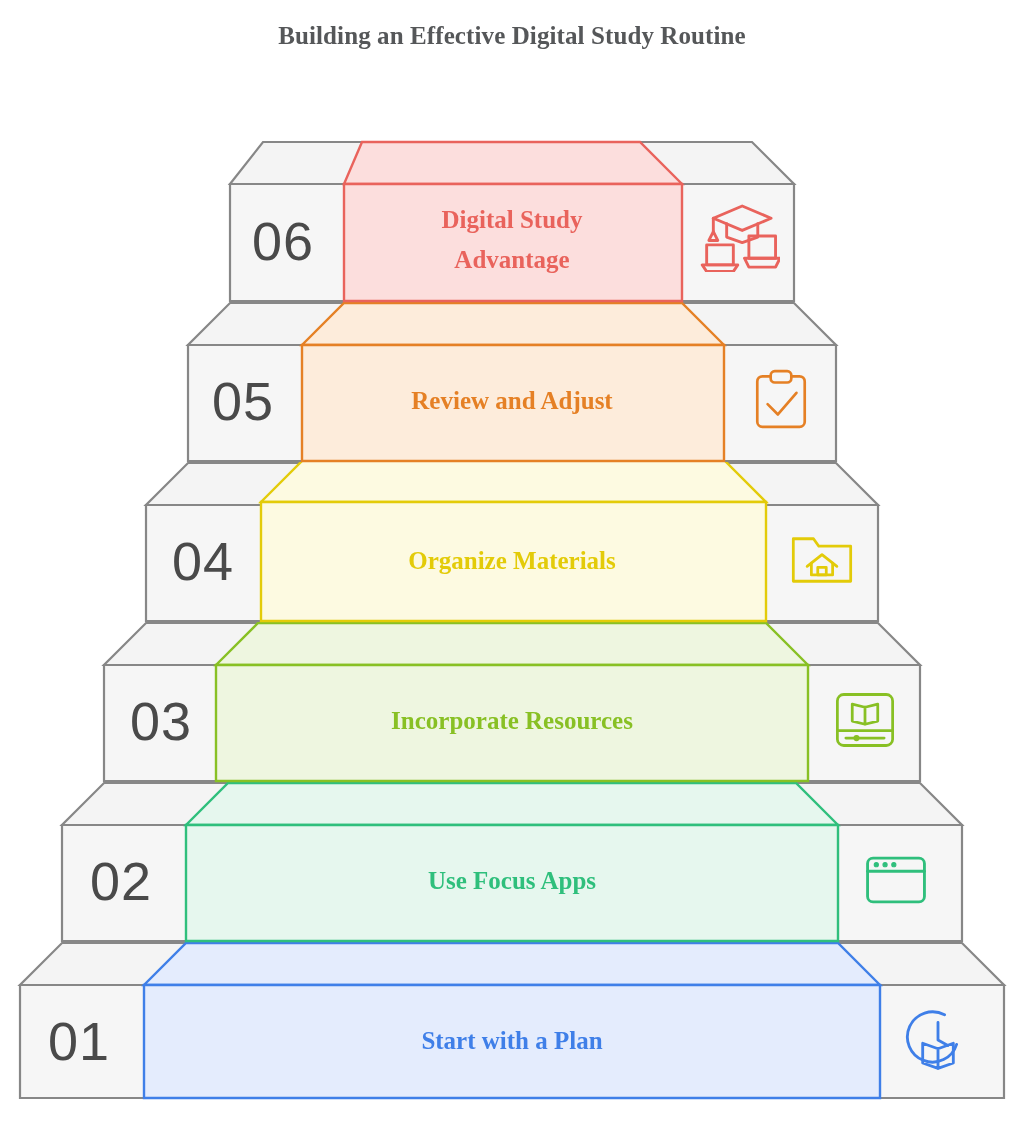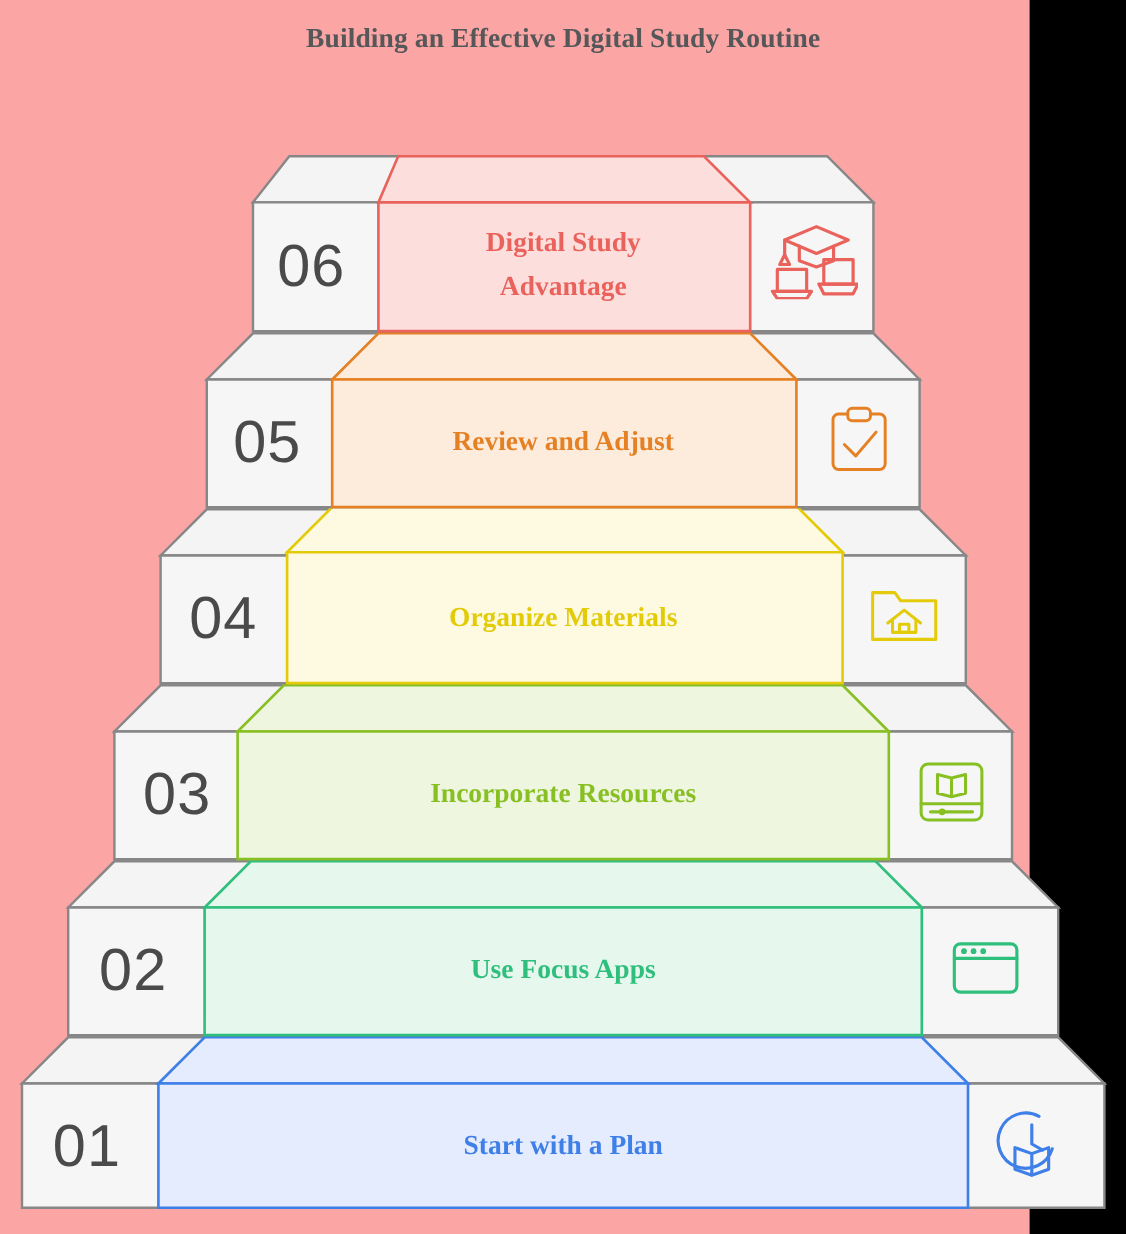--- a/index.html
+++ b/index.html
@@ -8,23 +8,23 @@
     margin: 0; padding: 0;
     width: 1024px; height: 1122px;
     background: #000000;
     overflow: hidden;
   }
   body {
     font-family: "Liberation Serif", serif;
   }
   #stage {
     position: relative;
-    width: 936px;
+    width: 1024px;
     height: 1122px;
-    background: #fca5a5;
+    background: #ffffff;
   }
   #chart-title {
     position: absolute;
     top: 22px;
     left: 0;
     width: 1024px;
     text-align: center;
     font-family: "Liberation Serif", serif;
     font-size: 25px;
     font-weight: 700;

